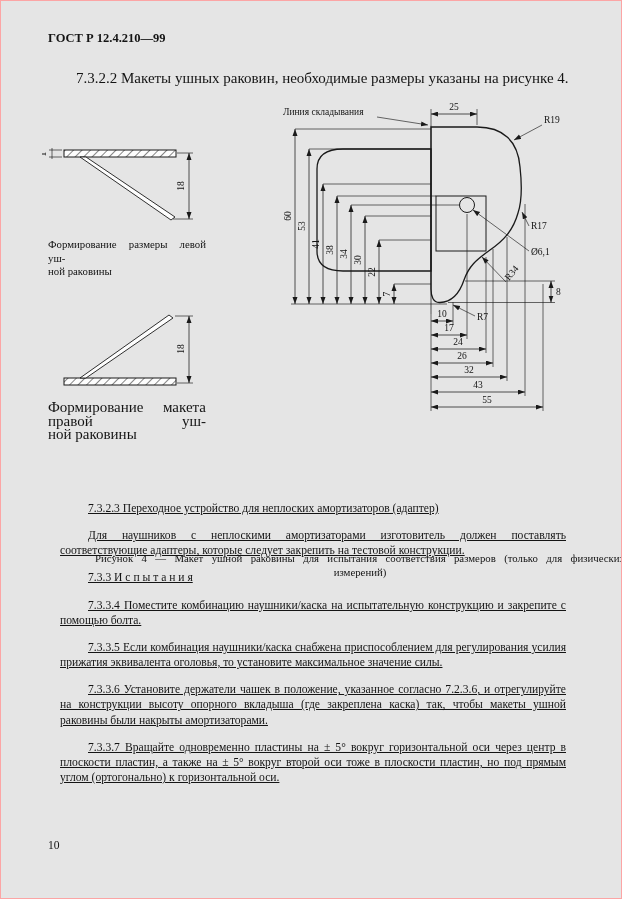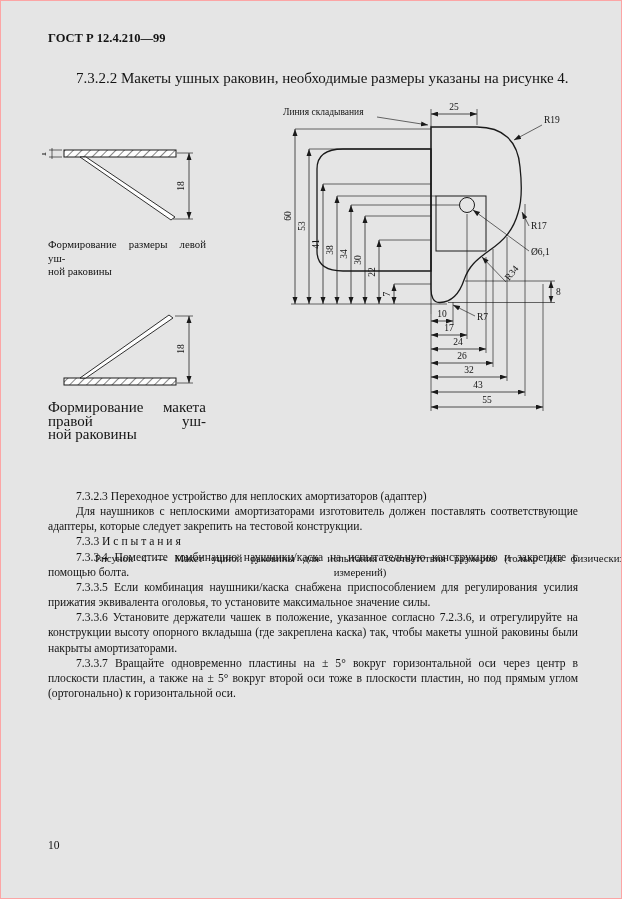--- a/index.html
+++ b/index.html
@@ -14,21 +14,21 @@
   .svgB{position:absolute;left:-6px;top:203px;}
   .svgM{position:absolute;left:233px;top:0;}
   .capA{position:absolute;left:0;top:139px;width:158px;font-size:10.8px;line-height:13.5px;}
   .capB{position:absolute;left:0;top:302px;width:158px;font-size:15px;line-height:13.5px;}
   .capline1{text-align:justify;text-align-last:justify;}
   .figcap{position:absolute;left:47px;top:452px;width:530px;font-size:10.8px;line-height:14px;}
   .figcap .l1{text-align:justify;text-align-last:justify;}
   .figcap .l2{text-align:center;}
   .bodytxt{position:absolute;left:47px;top:488px;width:530px;font-size:11.6px;
            line-height:15.15px;text-align:justify;}
-  .bodytxt p{margin:0;text-indent:28px;}
+  .bodytxt p{margin:12px;text-indent:28px;text-decoration:underline;}
   .pnum{position:absolute;left:47px;top:838px;font-size:11.6px;}
   svg text{font-family:"Liberation Serif",serif;font-size:9.5px;fill:#141414;}
   .e{stroke:#1a1a1a;stroke-width:0.65;fill:none;}
   .d{stroke:#1a1a1a;stroke-width:0.75;fill:none;}
   .ol{stroke:#1a1a1a;stroke-width:1.3;fill:none;}
   .tl{stroke:#1a1a1a;stroke-width:1;fill:none;}
 </style>
 </head>
 <body>
 

